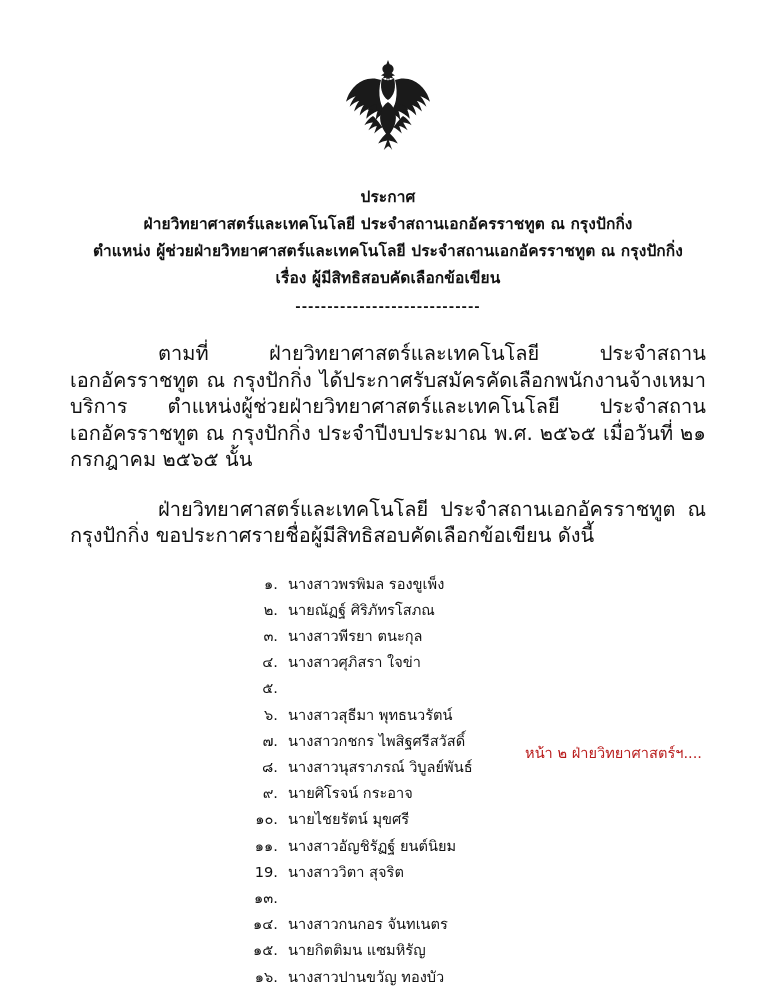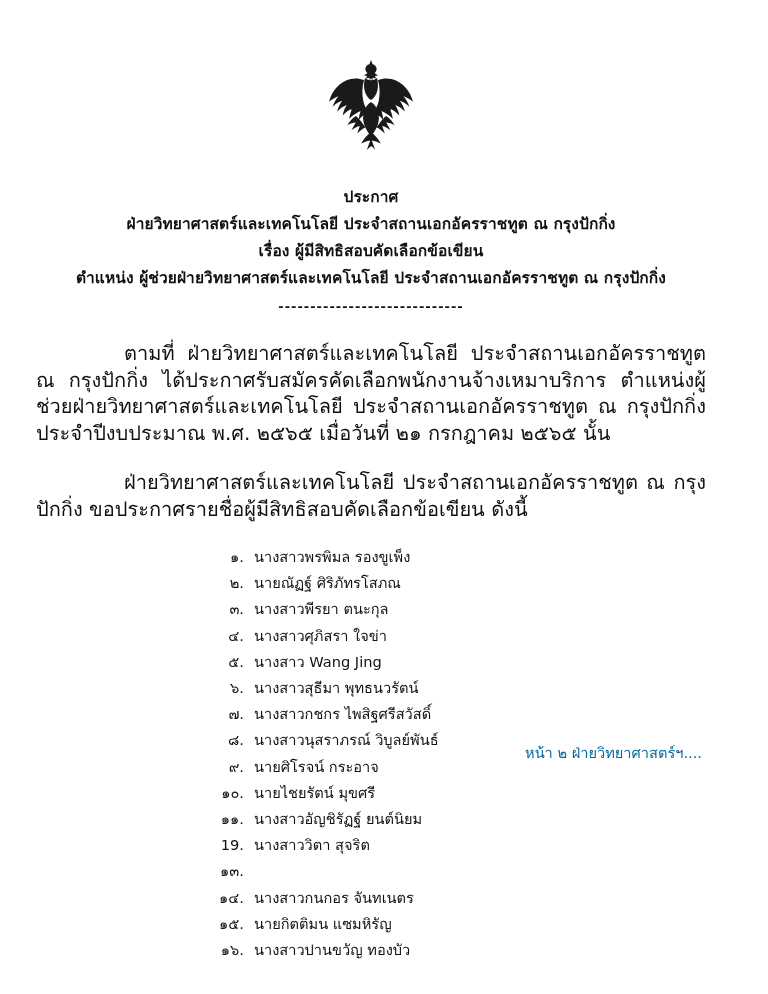--- a/index.html
+++ b/index.html
@@ -12,21 +12,21 @@
     background: #ffffff;
     font-family: "DejaVu Sans", "Liberation Sans", sans-serif;
     color: #141414;
     position: relative;
     overflow: hidden;
   }
   .page {
     width: 768px;
     height: 882px;
     box-sizing: border-box;
-    padding: 46px 62px 30px 36px;
+    padding: 46px 62px 30px 70px;
     position: relative;
   }
   
   .emblem-wrap {
     width: 100%;
     display: flex;
     justify-content: center;
     align-items: flex-start;
     height: 110px;
     margin-top: 14px;
@@ -106,21 +106,21 @@
   .list-offset {
     padding-left: 164px;
   }
 
   
   .footer {
     position: absolute;
     right: 66px;
     bottom: 118px;
     font-size: 14.6px;
-    color: #0369a1;
+    color: #b91c1c;
   }
 </style>
 </head>
 <body>
 
 <div class="page">
 
   <div class="emblem-wrap">
     <div class="emblem">
       <svg viewBox="0 0 112 96" width="112" height="96" aria-hidden="true">
@@ -146,22 +146,22 @@
 
           <path d="M71 56c3.6 2.2 6.6 5.4 8.6 9.2-3-1.6-5.8-2.4-8.4-2.6l4.4 7.6c-3-2.2-5.8-3.6-8.4-4.2l2.6 7.4c-3-3-5.8-5-8.4-6.2 2.8-3 4.6-6.8 9.6-11.2z"></path>
         </g>
       </svg>
     </div>
   </div>
 
   <div class="heading">
     <div class="line l1">ประกาศ</div>
     <div class="line">ฝ่ายวิทยาศาสตร์และเทคโนโลยี ประจำสถานเอกอัครราชทูต ณ กรุงปักกิ่ง</div>
+    <div class="line">ตำแหน่ง ผู้ช่วยฝ่ายวิทยาศาสตร์และเทคโนโลยี ประจำสถานเอกอัครราชทูต ณ กรุงปักกิ่ง</div>
     <div class="line">เรื่อง ผู้มีสิทธิสอบคัดเลือกข้อเขียน</div>
-    <div class="line">ตำแหน่ง ผู้ช่วยฝ่ายวิทยาศาสตร์และเทคโนโลยี ประจำสถานเอกอัครราชทูต ณ กรุงปักกิ่ง</div>
     <div class="divider-dashes">-----------------------------</div>
   </div>
 
   <div class="body-block">
     <div class="para p1"><span class="indent"></span><span>ตามที่ ฝ่ายวิทยาศาสตร์และเทคโนโลยี ประจำสถานเอกอัครราชทูต ณ กรุงปักกิ่ง ได้ประกาศรับสมัครคัดเลือกพนักงานจ้างเหมาบริการ ตำแหน่งผู้ช่วยฝ่ายวิทยาศาสตร์และเทคโนโลยี ประจำสถานเอกอัครราชทูต ณ กรุงปักกิ่ง ประจำปีงบประมาณ พ.ศ. ๒๕๖๕ เมื่อวันที่ ๒๑ กรกฎาคม ๒๕๖๕ นั้น</span></div>
     <div class="para p2"><span class="indent"></span><span>ฝ่ายวิทยาศาสตร์และเทคโนโลยี ประจำสถานเอกอัครราชทูต ณ กรุงปักกิ่ง ขอประกาศรายชื่อผู้มีสิทธิสอบคัดเลือกข้อเขียน ดังนี้</span></div>
   </div>
 
   <div class="name-list list-offset">
 
@@ -176,21 +176,20 @@
     <div class="name-row">
       <span class="num">๓.</span>
       <span class="nm">นางสาวพีรยา ตนะกุล</span>
     </div>
     <div class="name-row">
       <span class="num">๔.</span>
       <span class="nm">นางสาวศุภิสรา ใจข่า</span>
     </div>
     <div class="name-row">
       <span class="num">๕.</span>
-      <span class="nm">นางสาว Wang Jing</span>
     </div>
     <div class="name-row">
       <span class="num">๖.</span>
       <span class="nm">นางสาวสุธีมา พุทธนวรัตน์</span>
     </div>
     <div class="name-row">
       <span class="num">๗.</span>
       <span class="nm">นางสาวกชกร ไพสิฐศรีสวัสดิ์</span>
     </div>
     <div class="name-row">

